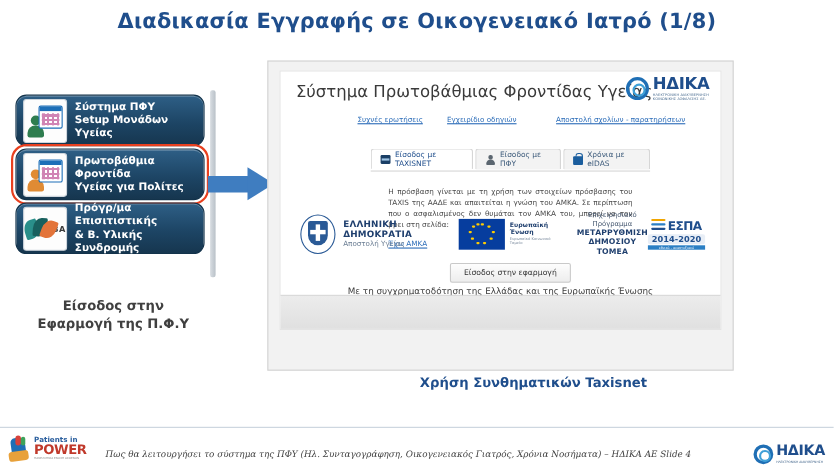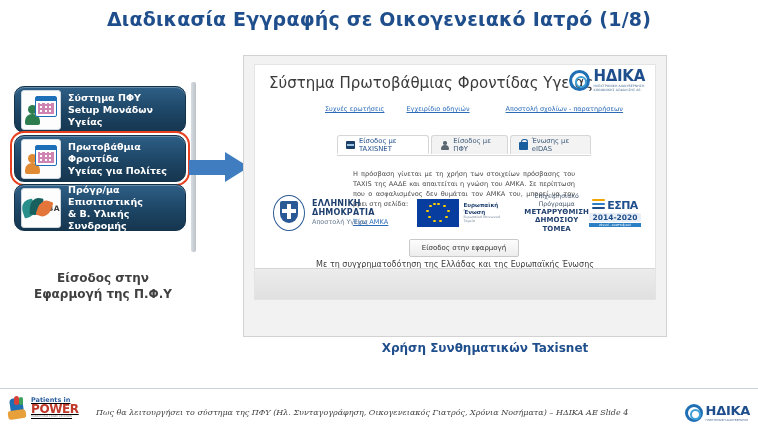--- a/index.html
+++ b/index.html
@@ -184,21 +184,21 @@
     border-top:1px solid #d6d6d6;
   }
 
   .right-caption{
     position:absolute;left:243px;top:341px;width:484px;text-align:center;
     font-size:12px;font-weight:bold;color:#1f4e8c;
   }
 
   
   .footer-rule{position:absolute;left:0;right:0;bottom:40px;height:1px;background:#c9d3dd;}
-  .pip{position:absolute;left:8px;bottom:6px;width:74px;height:30px;display:flex;align-items:center;gap:3px;text-decoration:underline;}
+  .pip{position:absolute;left:8px;bottom:6px;width:74px;height:30px;display:flex;align-items:center;gap:3px;}
   .pip .fist{width:20px;height:24px;position:relative;}
   .pip .fist .a{position:absolute;left:2px;top:2px;width:13px;height:15px;background:#1f6fb5;border-radius:4px 6px 3px 3px;transform:rotate(-8deg);}
   .pip .fist .b{position:absolute;left:0;top:14px;width:18px;height:9px;background:#e8a13a;border-radius:3px;transform:rotate(-8deg);}
   .pip .fist .c{position:absolute;left:6px;top:0;width:5px;height:9px;background:#d8413a;border-radius:3px;}
   .pip .fist .d{position:absolute;left:11px;top:1px;width:4px;height:8px;background:#3da35a;border-radius:3px;}
   .pip .w{line-height:1;}
   .pip .w .t1{font-size:6.5px;font-weight:bold;color:#2b5f9e;}
   .pip .w .t2{font-size:12px;font-weight:bold;color:#c0392b;letter-spacing:-.4px;}
   .pip .w .t3{font-size:2.6px;color:#8a8a8a;display:block;margin-top:1px;}
 
@@ -317,21 +317,21 @@
         </div>
         <div class="tab">
           <span class="ti ti-user">
               <i class="uh"></i>
               <i class="ub"></i>
             </span>
           <span>Είσοδος με ΠΦΥ</span>
         </div>
         <div class="tab">
           <span class="ti ti-lock"></span>
-          <span>Ένωσης με eIDAS</span>
+          <span>Χρόνια με eIDAS</span>
         </div>
       </div>
 
       <div class="panel">
         <p>Η πρόσβαση γίνεται με τη χρήση των στοιχείων πρόσβασης του TAXIS της ΑΑΔΕ και απαιτείται η γνώση του ΑΜΚΑ. Σε περίπτωση που ο ασφαλισμένος δεν θυμάται τον ΑΜΚΑ του, μπορεί να τον βρει στη σελίδα:</p>
         <a class="amka" href="#">Έχω ΑΜΚΑ</a>
         <button class="enter-btn">Είσοδος στην εφαρμογή</button>
       </div>
 
       <div class="logos">

